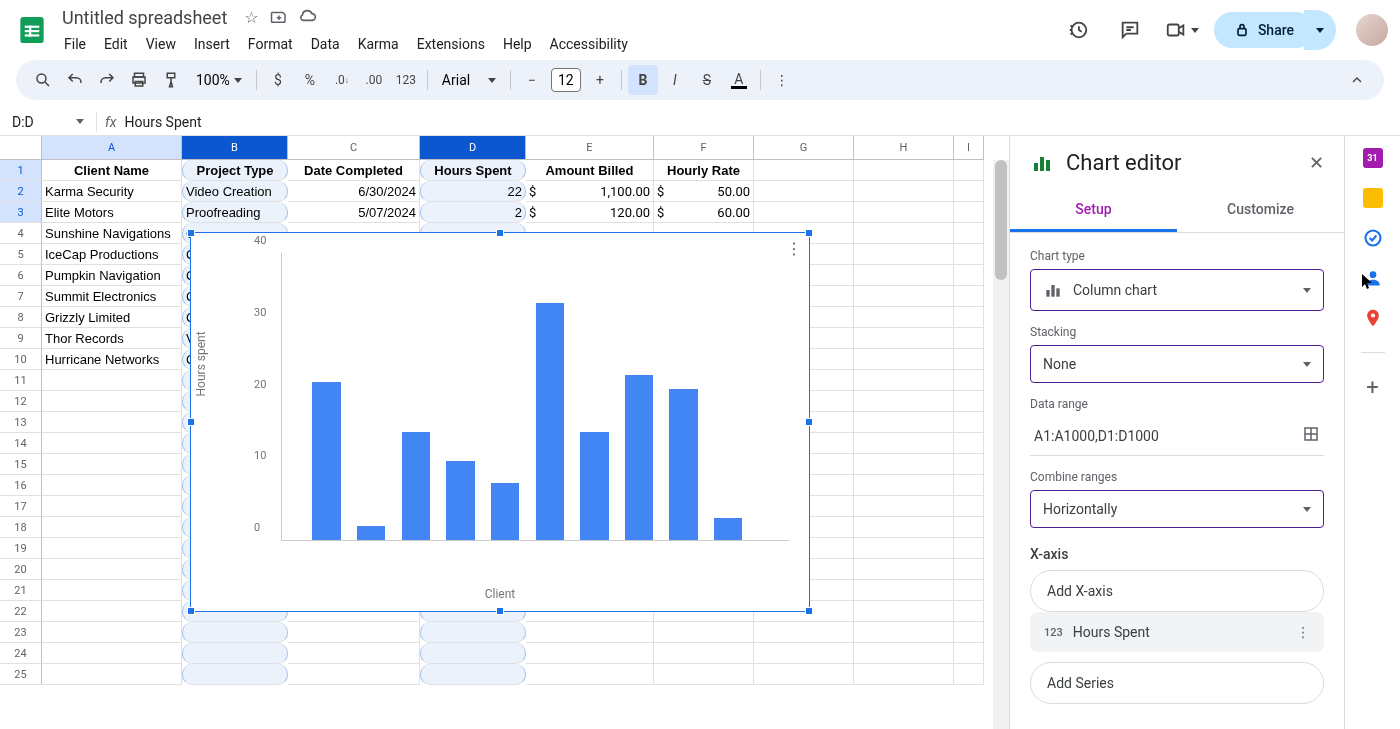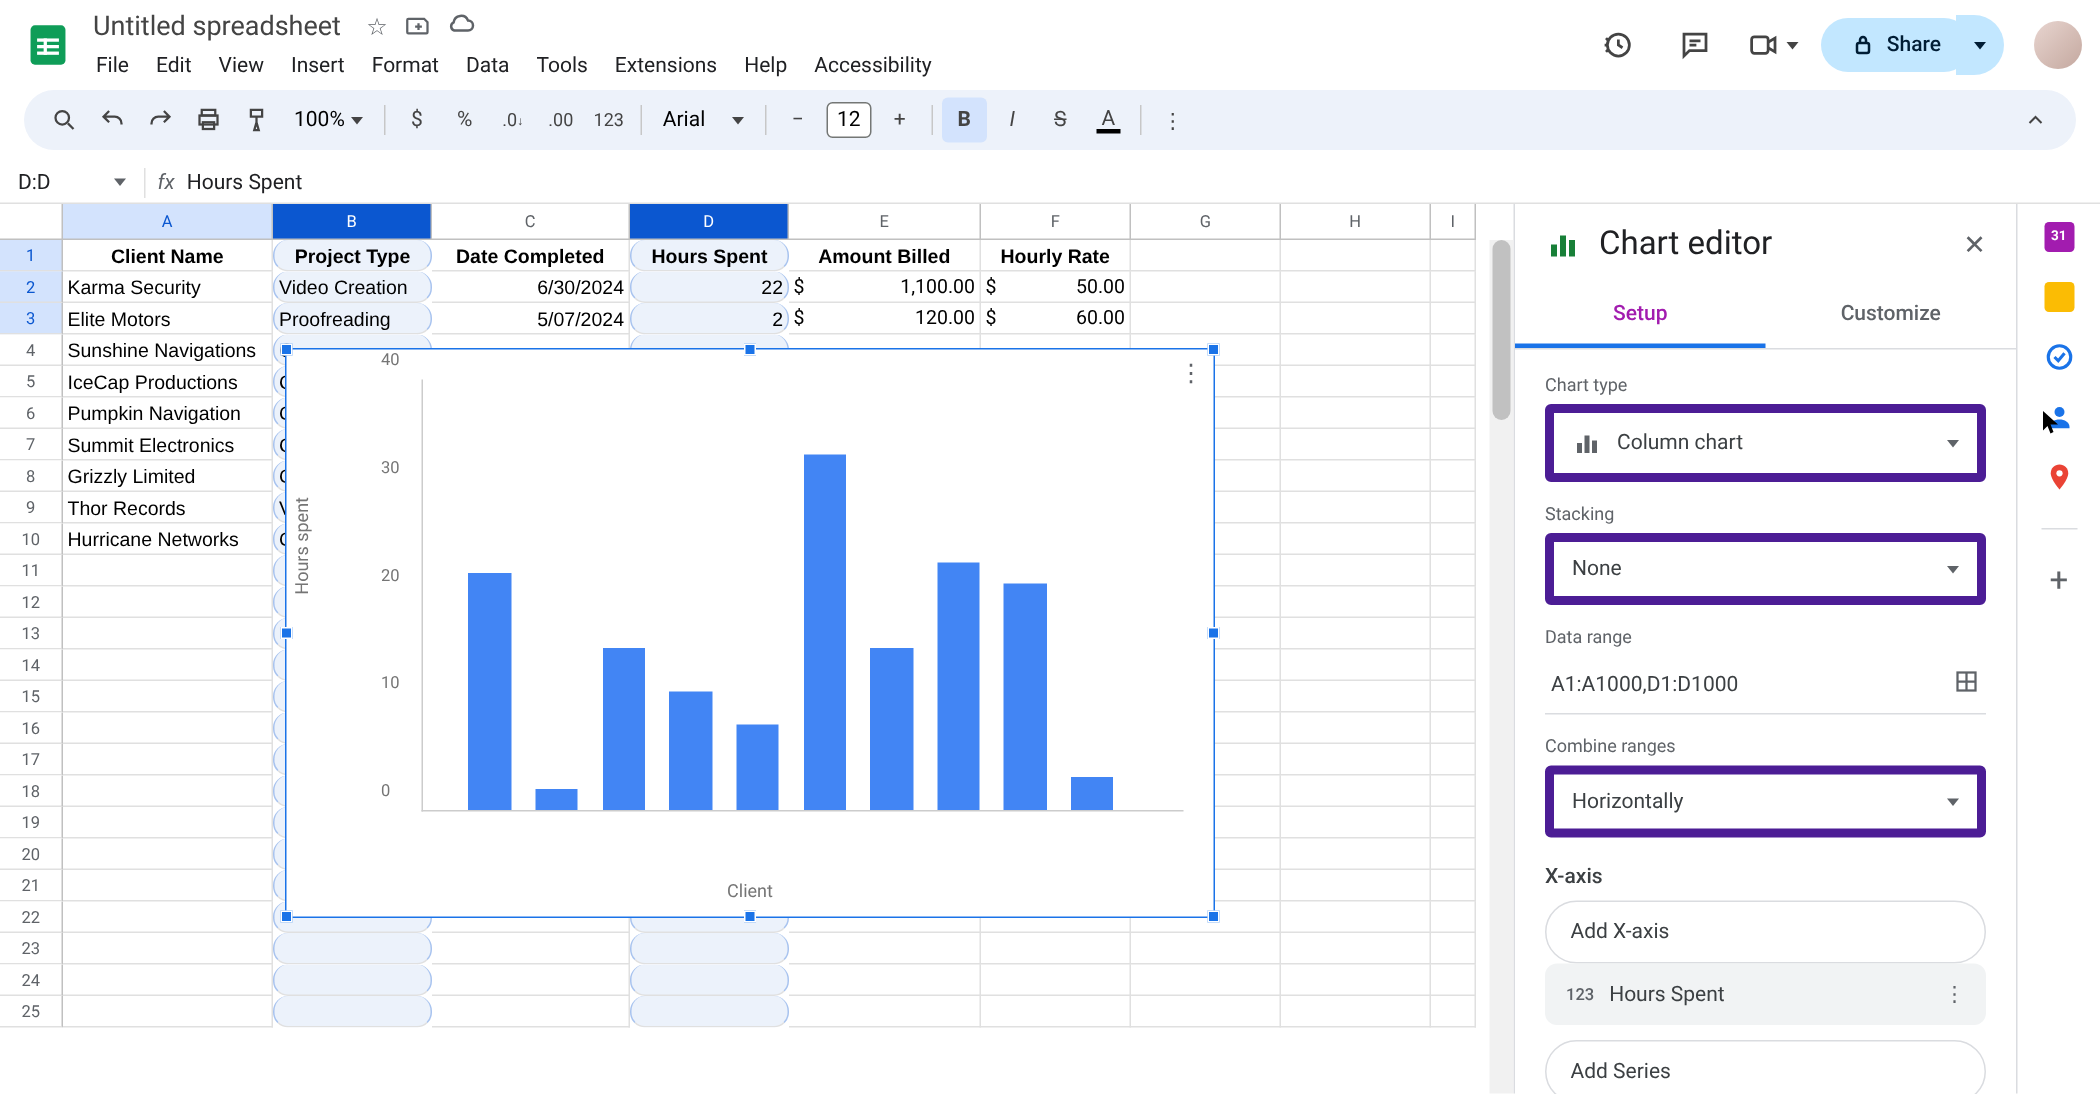--- a/index.html
+++ b/index.html
@@ -80,21 +80,21 @@
 .ce-header { display: flex; align-items: center; padding: 14px 20px; gap: 12px; }
 .ce-icon { width: 24px; height: 24px; color: #1e8e3e; }
 .ce-title { font-size: 22px; color: #202124; flex: 1; }
 .ce-close { cursor: pointer; color: #5f6368; font-size: 18px; }
 .ce-tabs { display: flex; border-bottom: 1px solid #dadce0; }
 .ce-tab { flex: 1; text-align: center; padding: 12px 0; font-size: 14px; font-weight: 500; color: #5f6368; cursor: pointer; }
 .ce-tab.active { color: #a21caf; border-bottom: 3px solid #1a73e8; }
 .ce-body { padding: 16px 20px; overflow-y: auto; flex: 1; }
 .ce-label { font-size: 12px; color: #5f6368; margin-bottom: 6px; margin-top: 14px; }
 .ce-label:first-child { margin-top: 0; }
-.ce-select { border: 6px solid #4c1d95; border-radius: 4px; padding: 10px 12px; display: flex; align-items: center; gap: 10px; cursor: pointer; font-size: 14px; color: #3c4043; }
+.ce-select { border: 1px solid #4c1d95; border-radius: 4px; padding: 10px 12px; display: flex; align-items: center; gap: 10px; cursor: pointer; font-size: 14px; color: #3c4043; }
 .ce-select .dd { margin-left: auto; color: #5f6368; font-size: 10px; }
 .ce-input-row { display: flex; align-items: center; gap: 8px; border-bottom: 1px solid #dadce0; padding: 8px 4px; }
 .ce-input-val { font-size: 14px; color: #3c4043; flex: 1; }
 .ce-grid-icon { color: #5f6368; cursor: pointer; }
 .ce-section-title { font-size: 14px; font-weight: 500; color: #3c4043; margin-top: 18px; margin-bottom: 8px; }
 .ce-pillbtn { border: 1px solid #dadce0; border-radius: 24px; padding: 12px 16px; font-size: 14px; color: #3c4043; cursor: pointer; }
 .ce-series-item { background: #f1f3f4; border-radius: 8px; padding: 12px 14px; display: flex; align-items: center; gap: 10px; font-size: 14px; color: #3c4043; margin-bottom: 10px; }
 .ce-series-item .menu { margin-left: auto; color: #5f6368; cursor: pointer; }
 
 
@@ -132,21 +132,21 @@
           </svg>
         </div>
     </div>
     <div class="menu-bar" id="menu-bar">
         <div class="menu-item">File</div>
         <div class="menu-item">Edit</div>
         <div class="menu-item">View</div>
         <div class="menu-item">Insert</div>
         <div class="menu-item">Format</div>
         <div class="menu-item">Data</div>
-        <div class="menu-item">Tools</div>
+        <div class="menu-item">Karma</div>
         <div class="menu-item">Extensions</div>
         <div class="menu-item">Help</div>
         <div class="menu-item">Accessibility</div>
       </div>
   </div>
   <div class="header-right">
     <div class="hr-icon">
         <svg width="22" height="22" viewBox="0 0 24 24" fill="none" stroke="#444" stroke-width="2">
           <circle cx="13" cy="12" r="8"></circle>
           <path d="M13 8v4l3 2M3 12h2M4 7l1.5 1.5M4 17l1.5-1.5"></path>

